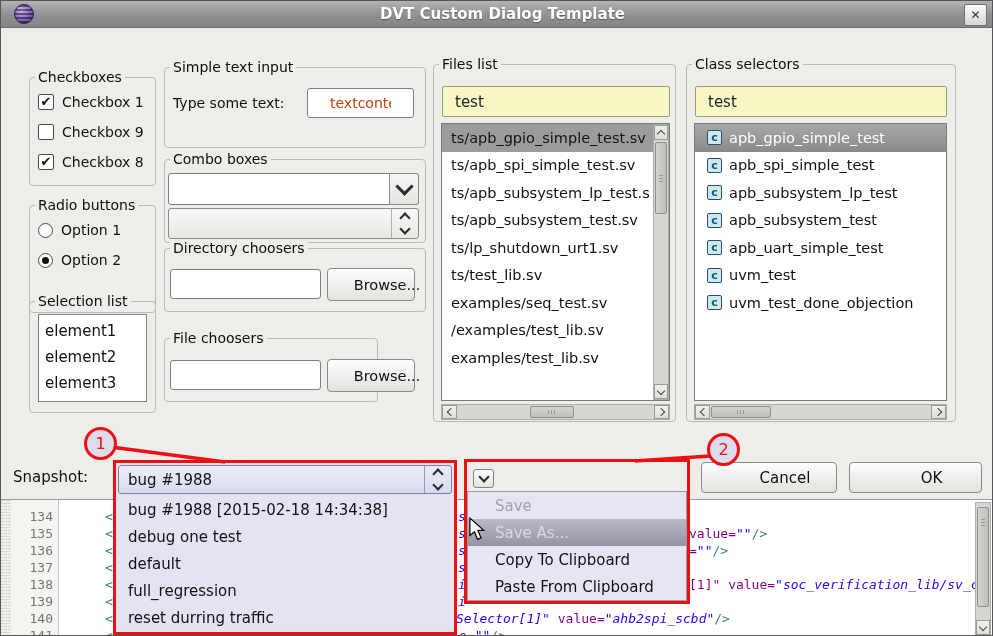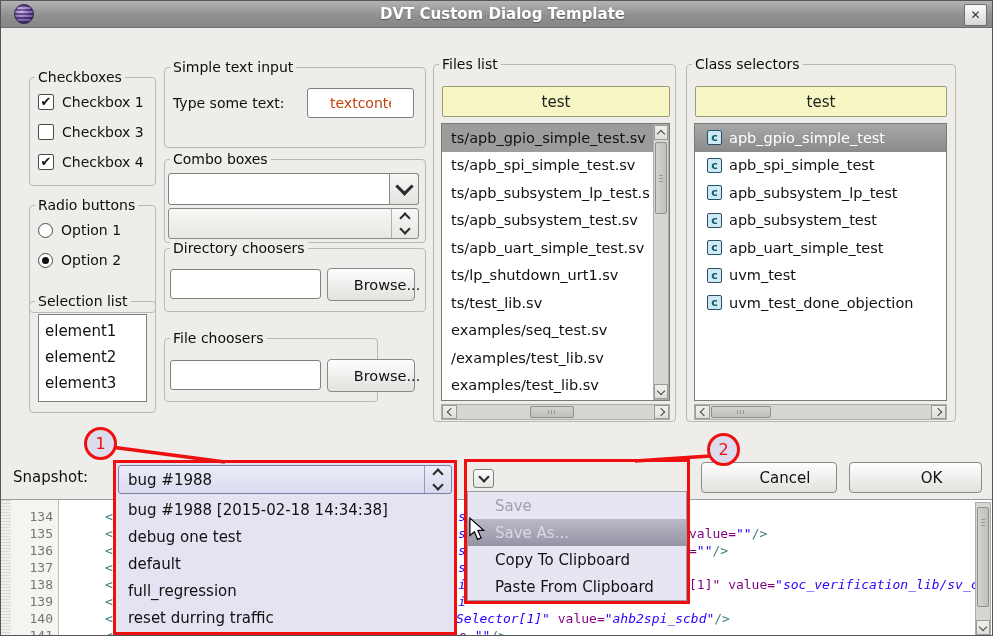--- a/index.html
+++ b/index.html
@@ -51,21 +51,21 @@
     background:linear-gradient(#f7f7f5,#e3e3e0);border:1px solid #8a8a8a;border-radius:0 3px 3px 0;
     display:flex;align-items:center;justify-content:center;}
   .combo1 .cbtn .chv{width:10px;height:10px;border-width:3px;margin-top:-5px;}
   .combo2{position:absolute;left:3px;top:48px;width:251px;height:31px;box-sizing:border-box;
     background:linear-gradient(#f7f7f5,#e7e7e4);border:1px solid #8a8a8a;border-radius:3px;}
   .spin{position:absolute;right:0;top:0;bottom:0;width:26px;border-left:1px solid #b0b0ae;
     display:flex;flex-direction:column;align-items:center;justify-content:center;gap:3px;}
   .spin .chv{width:6px;height:6px;}
   
   .filter{position:absolute;background:#f7f7c6;border:1px solid #9b9b77;border-radius:2px;
-    font:15px "DejaVu Sans",sans-serif;padding:0 12px;box-sizing:border-box;color:#222;outline:none;text-align:center;}
+    font:15px "DejaVu Sans",sans-serif;padding:0 12px;box-sizing:border-box;color:#222;outline:none;}
   .list{position:absolute;background:#fff;border:1px solid #7a7a7a;box-sizing:border-box;overflow:hidden;}
   .frow{height:27.5px;display:flex;align-items:center;padding-left:9px;font-size:14.5px;
     white-space:nowrap;overflow:hidden;}
   .files .frow{width:calc(100% - 16px);}
   .frow.sel{background:#9c9c9c;color:#131313;}
   .clist .frow.sel{background:linear-gradient(#a8a8a8,#8a8a8a);color:#fff;}
   .cicon{width:15px;height:15px;margin:0 7px 0 3px;background:#cfe9f2;border:1px solid #27506b;
     border-radius:2px;box-sizing:border-box;font-size:11px;font-weight:bold;color:#0c5a70;
     display:flex;align-items:center;justify-content:center;flex:0 0 auto;}
   
@@ -137,25 +137,25 @@
 
   <div class="grp" style="left:28px;top:76px;width:127px;height:109px;">
     <span class="lg">Checkboxes</span>
     <div style="padding-top:9px;">
       <div class="crow">
         <span class="cbx">✔</span>
         <span>Checkbox 1</span>
       </div>
       <div class="crow">
         <span class="cbx"></span>
-        <span>Checkbox 3</span>
+        <span>Checkbox 9</span>
       </div>
       <div class="crow">
         <span class="cbx">✔</span>
-        <span>Checkbox 4</span>
+        <span>Checkbox 8</span>
       </div>
     </div>
   </div>
 
   <div class="grp" style="left:28px;top:204px;width:127px;height:108px;">
     <span class="lg">Radio buttons</span>
     <div style="padding-top:9px;">
       <div class="crow">
         <span class="rdo"></span>
         <span>Option 1</span>
@@ -211,21 +211,20 @@
   </div>
 
   <div class="grp" style="left:432px;top:63px;width:243px;height:358px;">
     <span class="lg">Files list</span>
     <input class="filter" style="left: 8px; top: 21px; width: 228px; height: 31px;" value="test">
     <div class="list files" style="left:7px;top:58px;width:229px;height:278px;">
       <div class="frow sel">ts/apb_gpio_simple_test.sv</div>
       <div class="frow">ts/apb_spi_simple_test.sv</div>
       <div class="frow">ts/apb_subsystem_lp_test.s</div>
       <div class="frow">ts/apb_subsystem_test.sv</div>
-      <div class="frow">ts/apb_uart_simple_test.sv</div>
       <div class="frow">ts/lp_shutdown_urt1.sv</div>
       <div class="frow">ts/test_lib.sv</div>
       <div class="frow">examples/seq_test.sv</div>
       <div class="frow">/examples/test_lib.sv</div>
       <div class="frow">examples/test_lib.sv</div>
 
       <div class="sb" style="right:0;top:0;width:16px;height:276px;">
         <div class="sbtn" style="left:0;top:0;width:14px;height:15px;">
             <span class="chv up" style="margin-top:2px;"></span>
           </div>

